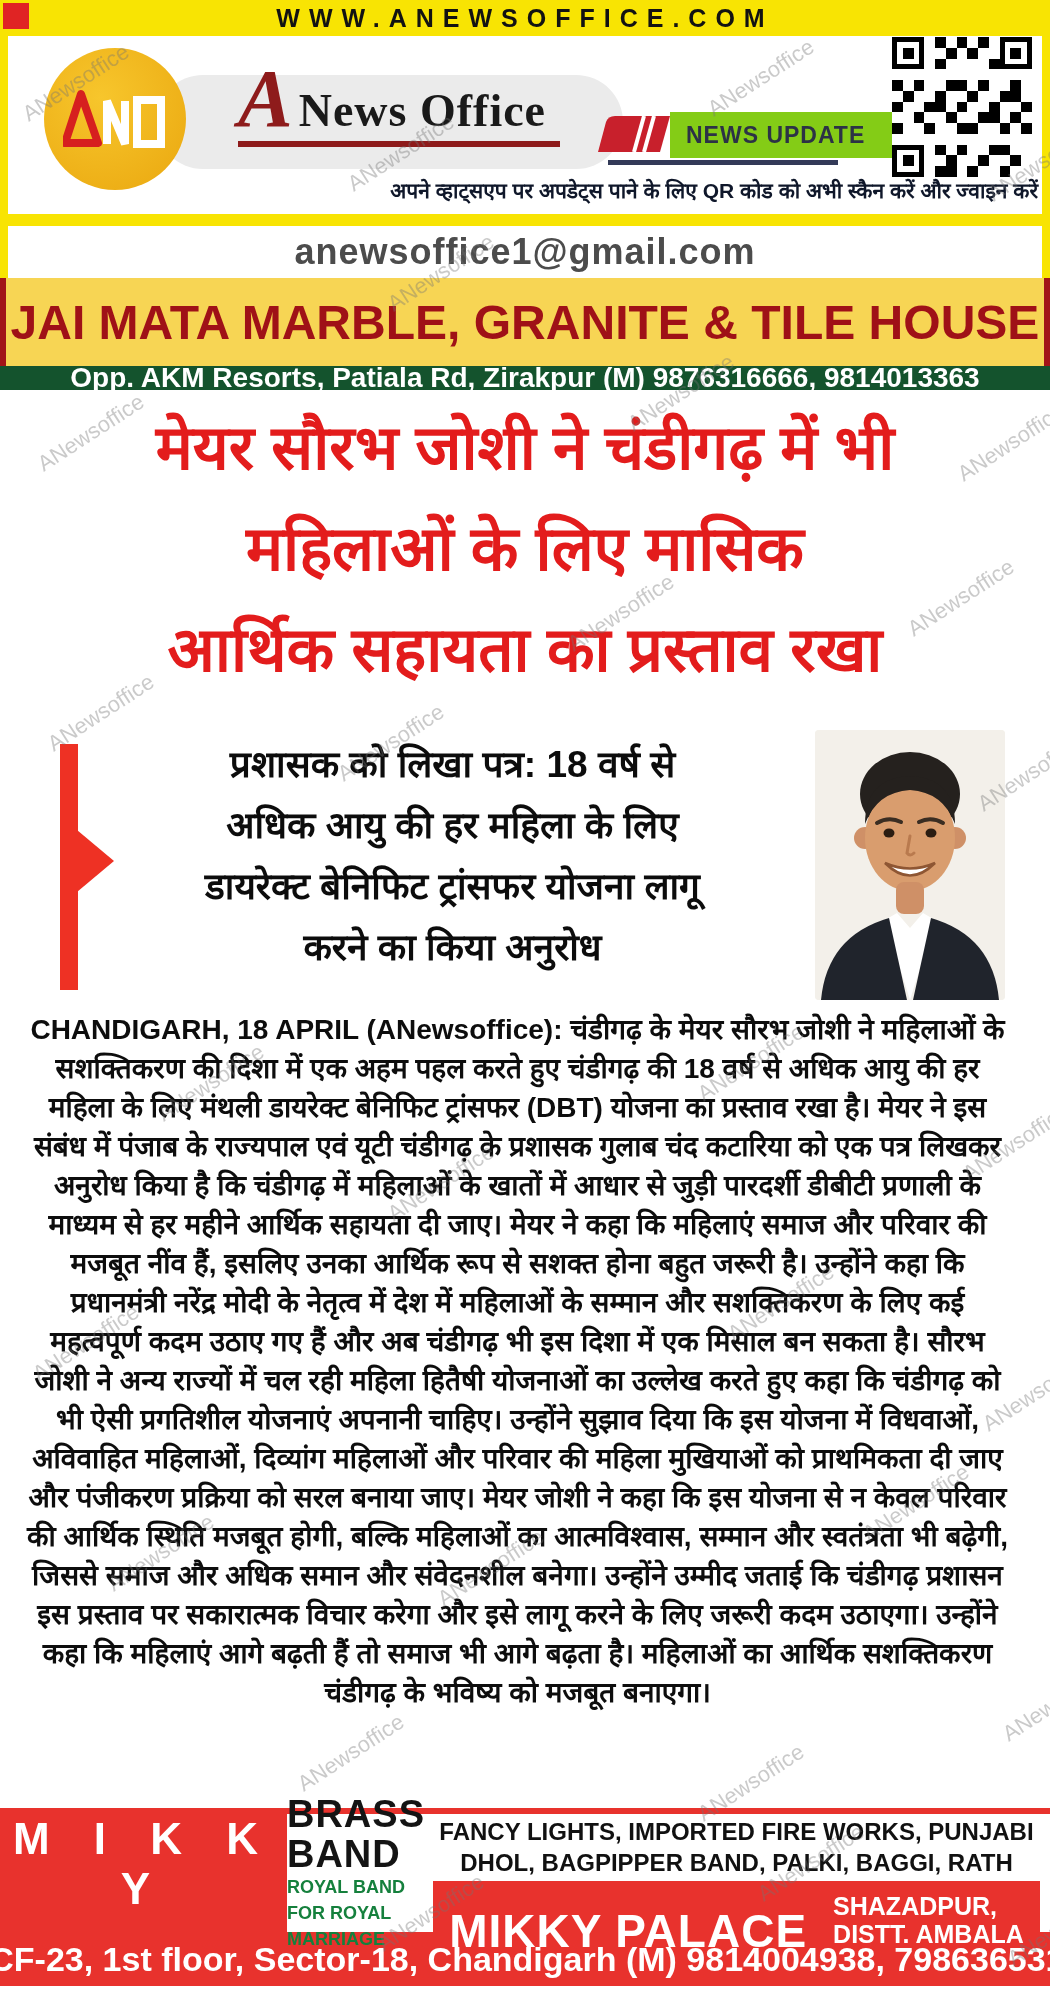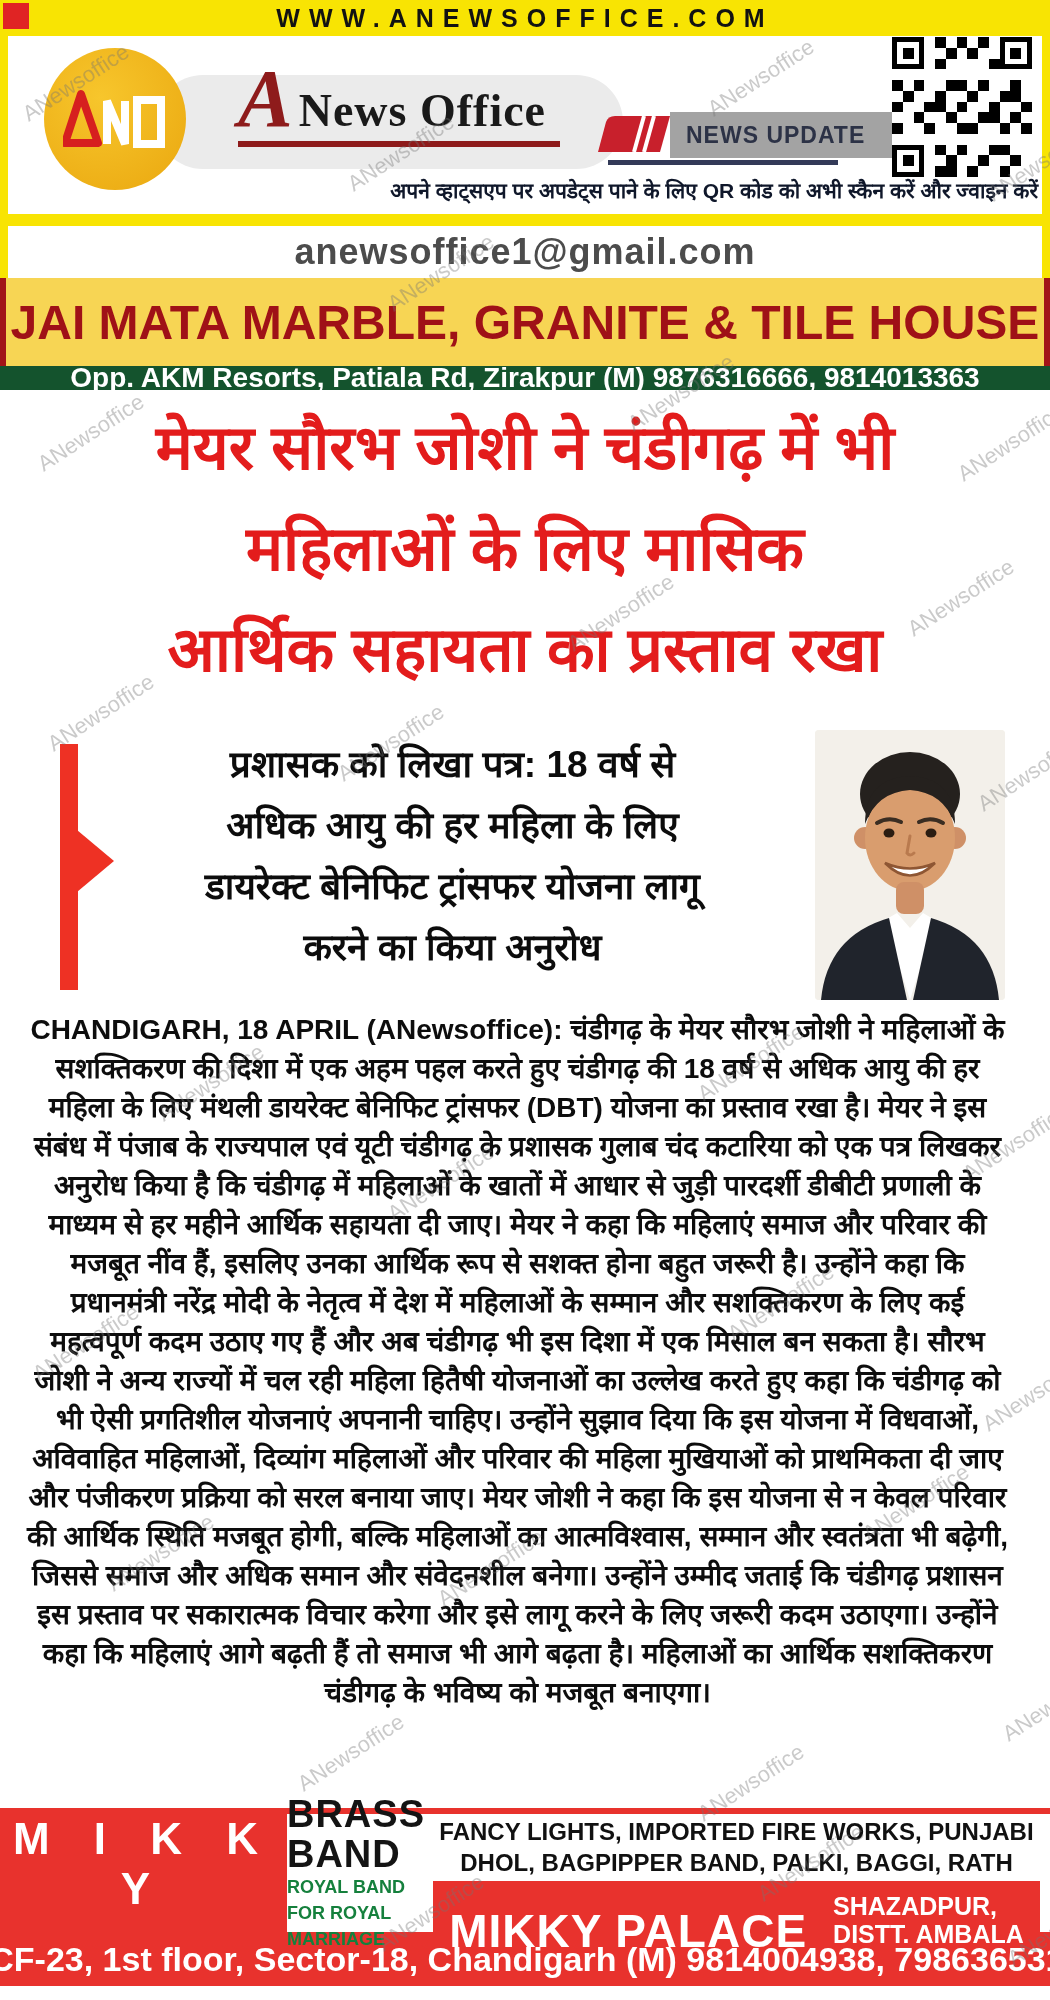--- a/index.html
+++ b/index.html
@@ -44,21 +44,21 @@
   .logo-circle{
     position:absolute;left:36px;top:12px;width:142px;height:142px;border-radius:50%;
     background:radial-gradient(circle at 40% 35%,#f7c62c,#eaa70f);
     display:flex;align-items:center;justify-content:center;
   }
   .news-badge{
     position:absolute;left:588px;top:76px;display:flex;align-items:flex-end;
   }
   .news-badge .flag{margin-right:-4px;position:relative;z-index:2;}
   .news-badge .label{
-    background:#a3a3a3;color:#2c3246;font-weight:800;font-size:23px;
+    background:#84cc16;color:#2c3246;font-weight:800;font-size:23px;
     padding:10px 36px 9px 16px;letter-spacing:1px;white-space:nowrap;
   }
   .news-badge::after{
     content:"";position:absolute;left:12px;bottom:-7px;width:230px;height:5px;background:#333a58;
   }
   .qr{position:absolute;right:10px;top:0;width:140px;height:142px;}
   .qr-instruction{
     position:absolute;right:4px;top:140px;width:760px;text-align:right;
     font-size:21px;font-weight:700;color:#0f172a;
   }

